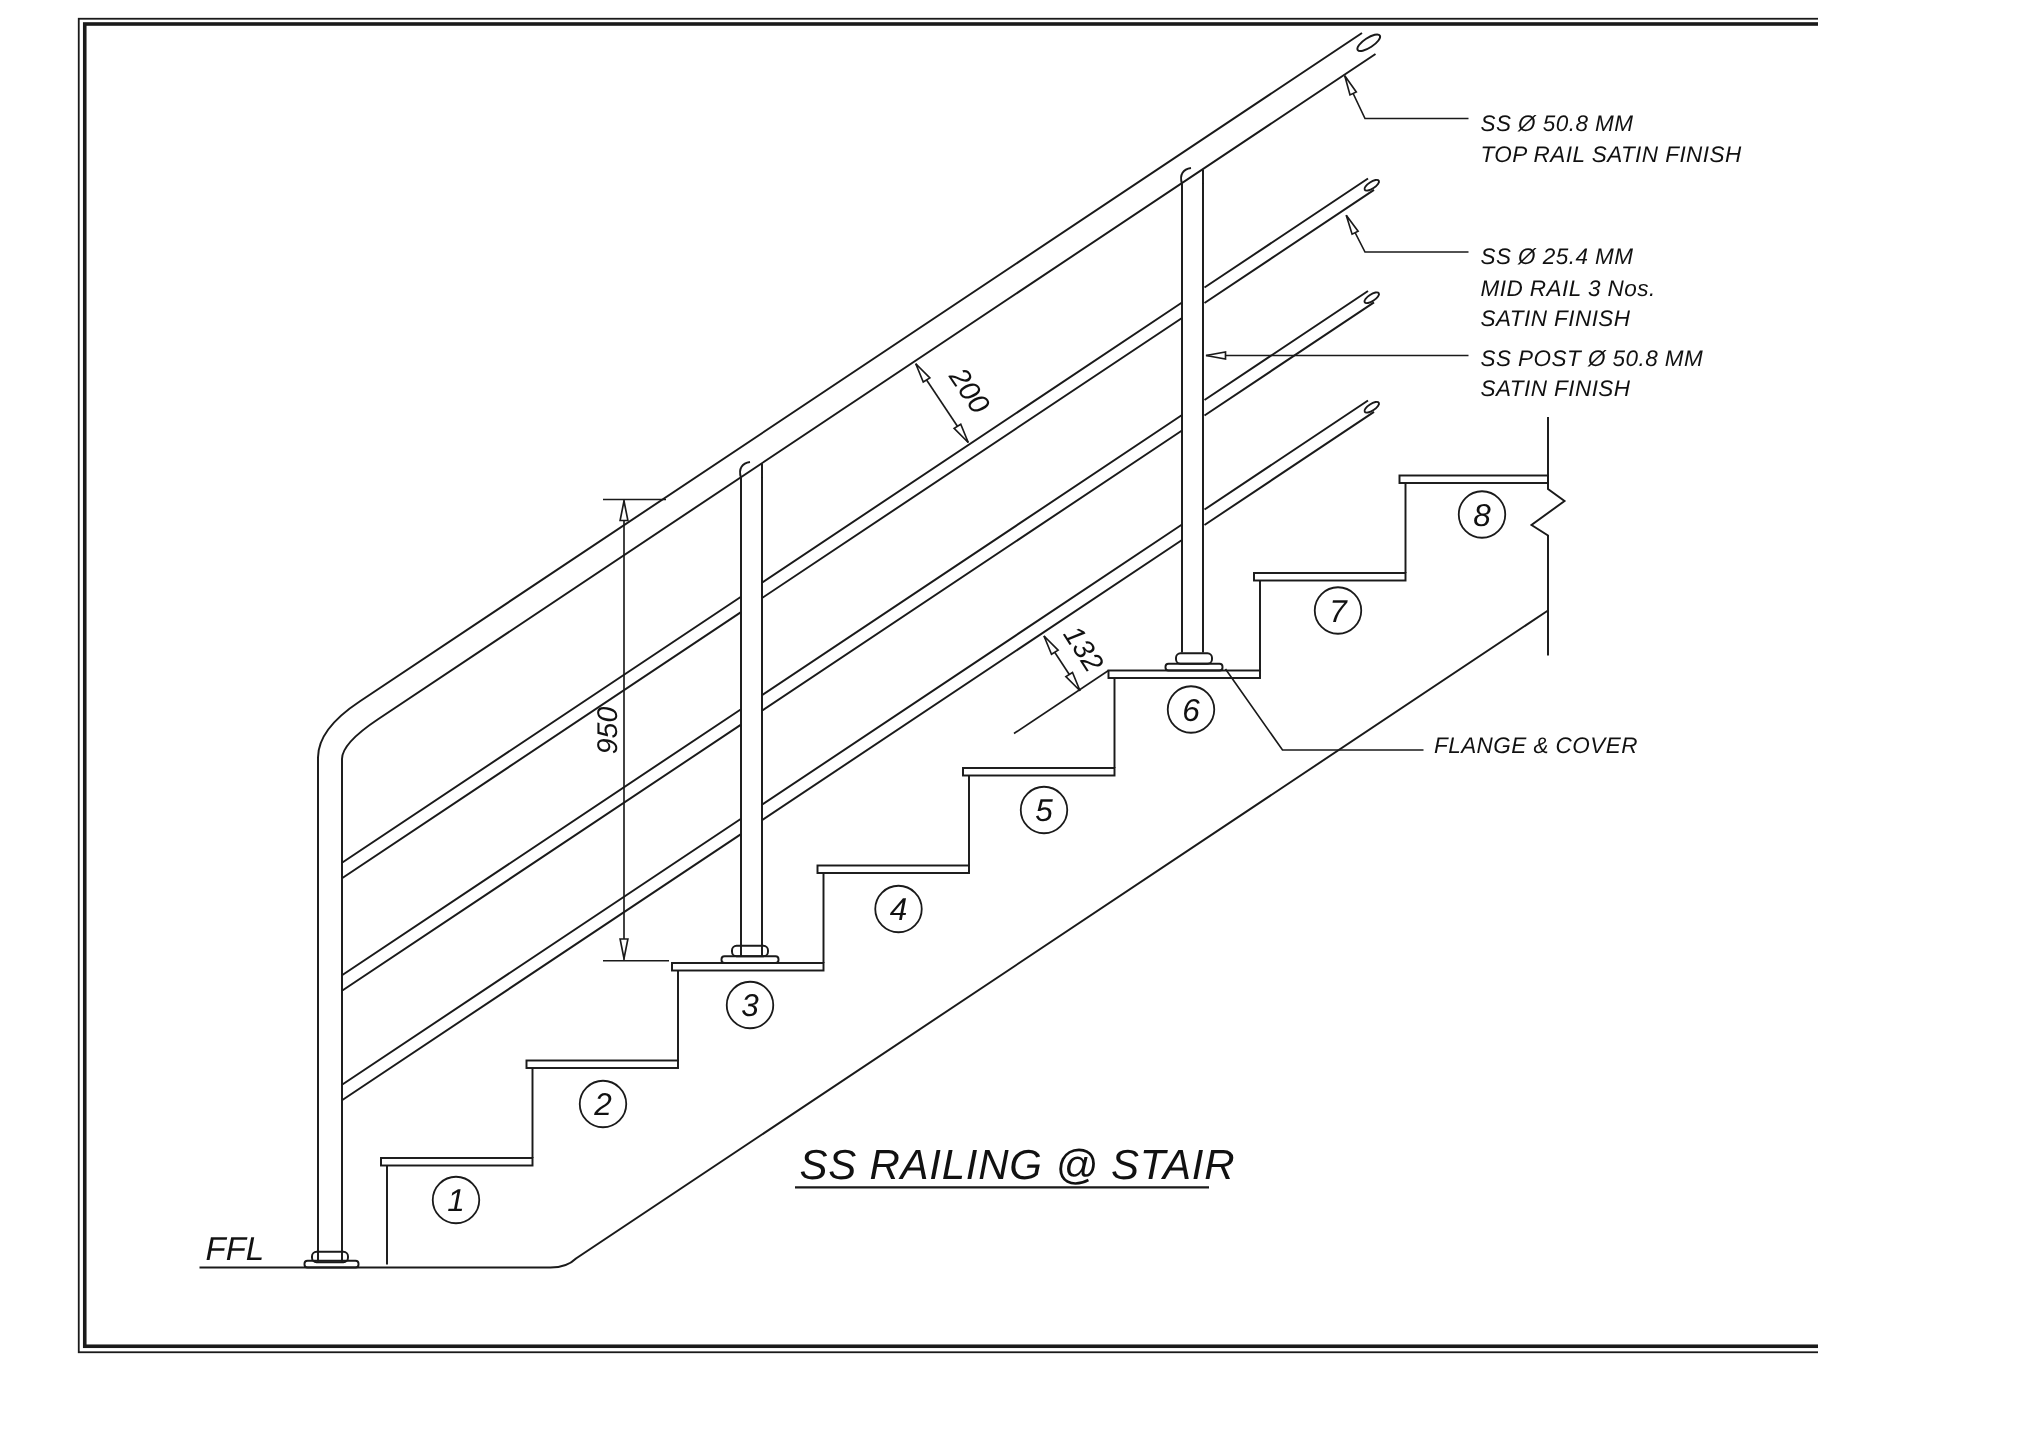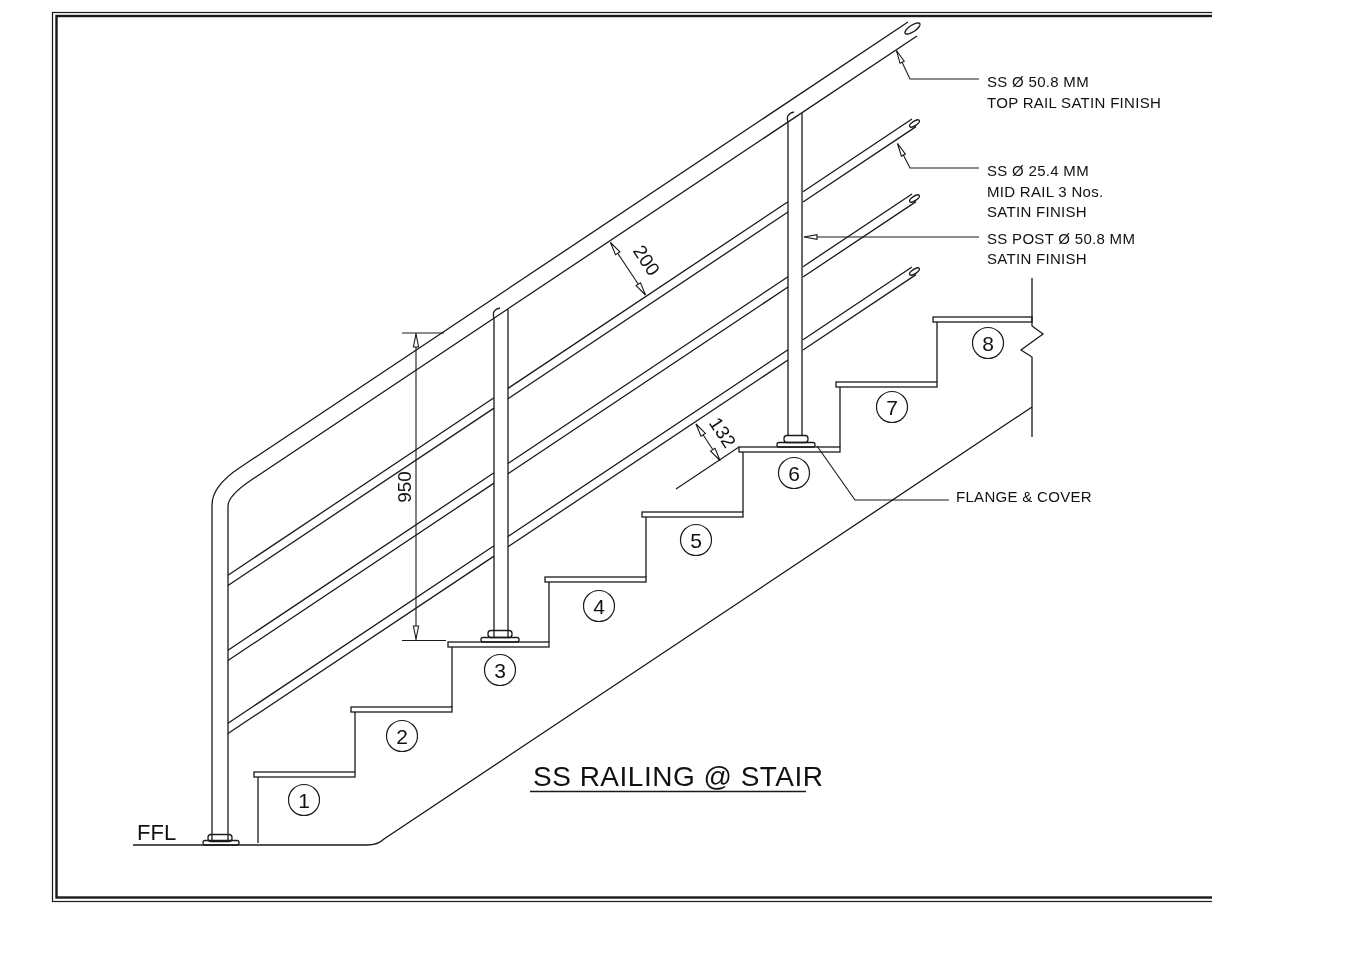--- a/index.html
+++ b/index.html
@@ -1,16 +1,16 @@
 <!DOCTYPE html>
 <html><head>
 <meta charset="utf-8">
 <style>
   html,body{margin:0;padding:0;background:#fff;}
-  .sheet{position:relative;width:1212px;height:962px;background:#ffffff;overflow:hidden;}
+  .sheet{position:relative;width:1212px;height:962px;background:#ffffff;overflow:hidden;font-style:italic;}
   svg{display:block;}
   svg text{font-family:"Liberation Sans","DejaVu Sans",sans-serif;fill:#111;}
   .lbl{font-size:15px;letter-spacing:.3px;}
   .ttl{font-size:28px;letter-spacing:.5px;}
   .ffl{font-size:22px;}
   .dim{font-size:19px;}
   .num{font-size:21px;}
 </style>
 </head>
 <body>

